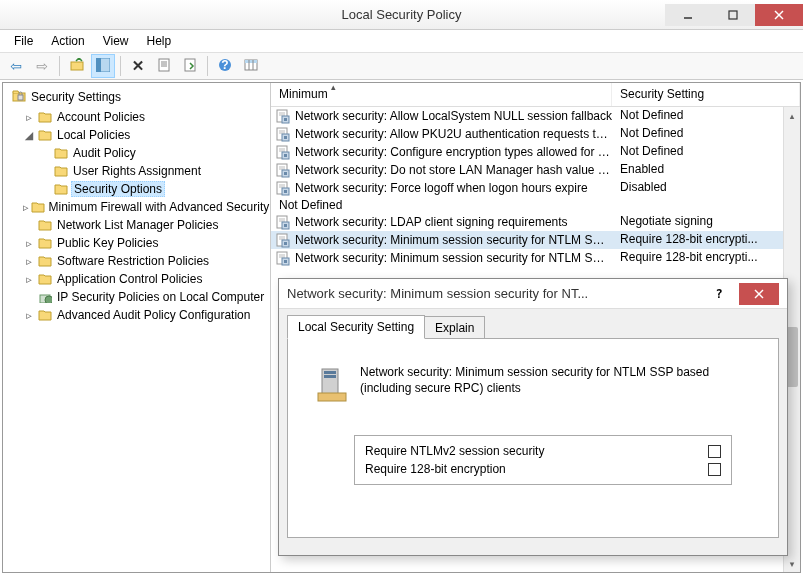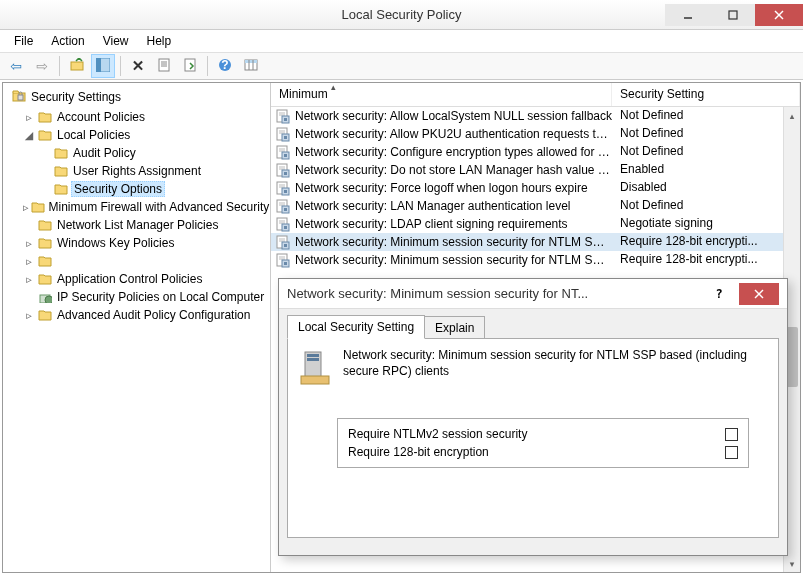--- a/index.html
+++ b/index.html
@@ -51,21 +51,21 @@
 .dialog { position: absolute; left: 278px; top: 278px; width: 510px; height: 278px; background: #f0f0f0; border: 1px solid #888; box-shadow: 4px 4px 10px rgba(0,0,0,0.2); }
 .dialog .dtitle { height: 30px; display: flex; align-items: center; padding: 0 8px; background: #fff; border-bottom: 1px solid #ddd; gap: 48px; }
 .dialog .dtitle .t { flex:1; color:#333; font-size: 13px; white-space:nowrap; overflow:hidden; text-overflow:ellipsis; }
 .dialog .dbtns { display:flex; }
 .dialog .dbtn { width: 40px; height: 22px; display:flex; align-items:center; justify-content:center; font-family: monospace; cursor:default; }
 .dialog .dbtn.close { background:#c75050; color:#fff; }
 .dialog .tabs { display:flex; padding: 6px 8px 0 8px; }
 .dialog .tab { padding: 4px 10px; border: 1px solid #aaa; background:#fff; cursor:default; margin-right:-1px; position:relative; }
 .dialog .tab.active { border-bottom-color:#fff; z-index:2; }
 .dialog .tab.inactive { background:#f0f0f0; top:1px; }
-.dialog .tabbody { margin: 0 8px 8px 8px; border: 1px solid #aaa; background:#fff; height: 200px; padding: 9px; position:relative; top:-1px; }
+.dialog .tabbody { margin: 0 8px 8px 8px; border: 1px solid #aaa; background:#fff; height: 200px; padding: 26px; position:relative; top:-1px; }
 .dialog .descrow { display:flex; gap: 10px; }
 .dialog .descrow .big { width: 36px; height: 40px; }
 .dialog .optbox { border: 1px solid #aaa; margin: 30px 20px 0 40px; padding: 6px 10px; }
 .dialog .opt { display:flex; align-items:center; justify-content:space-between; padding: 2px 0; gap: 8px; }
 .dialog .opt .cb { width: 13px; height: 13px; border: 1px solid #333; background:#fff; }
 
 </style>
 </head>
 <body>
 
@@ -229,29 +229,30 @@
           </span>
           <span class="label">Network List Manager Policies</span>
         </div>
         <div class="treenode" style="padding-left: 18px;">
           <span class="exp">▹</span>
           <span class="icon folder-icon">
             <svg width="14" height="12">
               <path d="M1 3 L1 2 L6 2 L7 3 L13 3 L13 11 L1 11 Z" fill="#f8d878" stroke="#c0a030"></path>
             </svg>
           </span>
-          <span class="label">Windows Key Policies</span>
-        </div>
-        <div class="treenode" style="padding-left: 18px;">
-          <span class="exp">▹</span>
-          <span class="icon folder-icon">
-            <svg width="14" height="12">
-              <path d="M1 3 L1 2 L6 2 L7 3 L13 3 L13 11 L1 11 Z" fill="#f8d878" stroke="#c0a030"></path>
-            </svg>
-          </span>
+          <span class="label">Public Key Policies</span>
+        </div>
+        <div class="treenode" style="padding-left: 18px;">
+          <span class="exp">▹</span>
+          <span class="icon folder-icon">
+            <svg width="14" height="12">
+              <path d="M1 3 L1 2 L6 2 L7 3 L13 3 L13 11 L1 11 Z" fill="#f8d878" stroke="#c0a030"></path>
+            </svg>
+          </span>
+          <span class="label">Software Restriction Policies</span>
         </div>
         <div class="treenode" style="padding-left: 18px;">
           <span class="exp">▹</span>
           <span class="icon folder-icon">
             <svg width="14" height="12">
               <path d="M1 3 L1 2 L6 2 L7 3 L13 3 L13 11 L1 11 Z" fill="#f8d878" stroke="#c0a030"></path>
             </svg>
           </span>
           <span class="label">Application Control Policies</span>
         </div>
@@ -352,32 +353,20 @@
                 <line x1="4" y1="7" x2="10" y2="7" stroke="#bbb"></line>
                 <rect x="7" y="8" width="7" height="7" fill="#c8d8e8" stroke="#6a8aaa"></rect>
                 <rect x="9" y="10" width="3" height="3" fill="#6a8aaa"></rect>
               </svg>
             </span>
             <span style="overflow:hidden;text-overflow:ellipsis;">Network security: Force logoff when logon hours expire</span>
           </div>
           <div class="c2" style="width:190px"><span>Disabled</span></div>
         </div>
         <div class="listrow">
-          <div class="c1" style="width:345px">
-            <span class="rowicon">
-              <svg width="16" height="16">
-                <rect x="2" y="2" width="10" height="12" fill="#fff" stroke="#999"></rect>
-                <line x1="4" y1="5" x2="10" y2="5" stroke="#bbb"></line>
-                <line x1="4" y1="7" x2="10" y2="7" stroke="#bbb"></line>
-                <rect x="7" y="8" width="7" height="7" fill="#c8d8e8" stroke="#6a8aaa"></rect>
-                <rect x="9" y="10" width="3" height="3" fill="#6a8aaa"></rect>
-              </svg>
-            </span>
-            <span style="overflow:hidden;text-overflow:ellipsis;">Network security: LAN Manager authentication level</span>
-          </div>
           <div class="c2" style="width:190px"><span>Not Defined</span></div>
         </div>
         <div class="listrow">
           <div class="c1" style="width:345px">
             <span class="rowicon">
               <svg width="16" height="16">
                 <rect x="2" y="2" width="10" height="12" fill="#fff" stroke="#999"></rect>
                 <line x1="4" y1="5" x2="10" y2="5" stroke="#bbb"></line>
                 <line x1="4" y1="7" x2="10" y2="7" stroke="#bbb"></line>
                 <rect x="7" y="8" width="7" height="7" fill="#c8d8e8" stroke="#6a8aaa"></rect>

